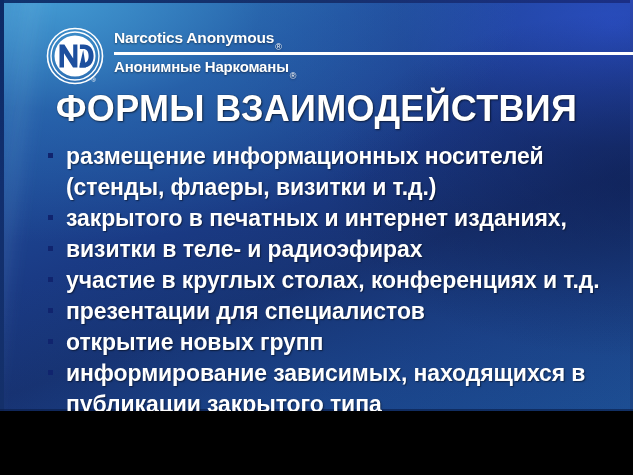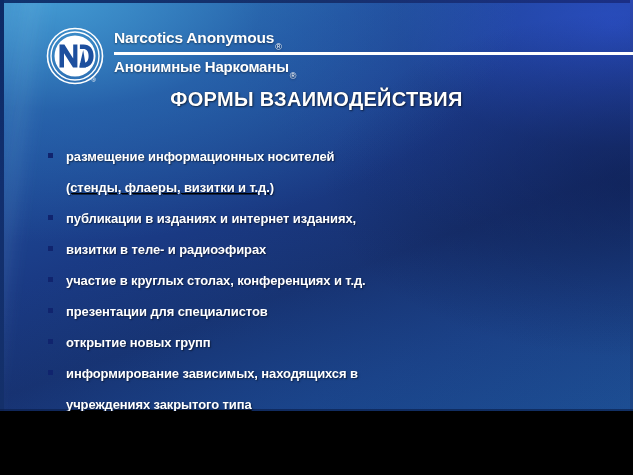--- a/index.html
+++ b/index.html
@@ -139,21 +139,21 @@
   }
 
   
   .title {
     position: absolute;
     left: 0;
     top: 88px;
     width: 633px;
     text-align: center;
     color: #ffffff;
-    font-size: 20px;
+    font-size: 36px;
     font-weight: bold;
     letter-spacing: 0.3px;
     text-shadow: 1px 1px 2px rgba(0,0,0,0.55), 0 0 1px rgba(0,0,0,0.6);
   }
 
   
   .bullets {
     position: absolute;
     left: 46px;
     top: 141px;
@@ -169,33 +169,32 @@
     position: absolute;
     left: 2px;
     top: 12px;
     width: 5px;
     height: 5px;
     background: #10246e;
   }
   .bullet-text {
     display: block;
     color: #ffffff;
-    font-size: 13px;
+    font-size: 23px;
     font-weight: bold;
     line-height: 31px;
     letter-spacing: -0.1px;
     white-space: nowrap;
     text-shadow: 1px 1px 1.5px rgba(0,0,0,0.5);
   }
   .bullet-cont {
     position: relative;
     min-height: 31px;
     padding-left: 20px;
     box-sizing: border-box;
-    text-decoration: underline;
   }
   .bullet-cont .bullet-text { white-space: nowrap; }
 </style>
 </head>
 <body>
 
 <div id="slide">
 
   <div class="streak"></div>
   <div class="streak2"></div>
@@ -235,21 +234,21 @@
     <div class="bullet-row">
       <span class="bullet-mark"></span>
       <span class="bullet-text">размещение информационных носителей</span>
     </div>
     <div class="bullet-cont">
       <span class="bullet-text">(стенды, флаеры, визитки и т.д.)</span>
     </div>
 
     <div class="bullet-row">
       <span class="bullet-mark"></span>
-      <span class="bullet-text">публикации в изданиях и интернет изданиях,</span>
+      <span class="bullet-text">закрытого в печатных и интернет изданиях,</span>
     </div>
 
     <div class="bullet-row">
       <span class="bullet-mark"></span>
       <span class="bullet-text">визитки в теле- и радиоэфирах</span>
     </div>
 
     <div class="bullet-row">
       <span class="bullet-mark"></span>
       <span class="bullet-text">участие в круглых столах, конференциях и т.д.</span>
@@ -263,18 +262,18 @@
     <div class="bullet-row">
       <span class="bullet-mark"></span>
       <span class="bullet-text">открытие новых групп</span>
     </div>
 
     <div class="bullet-row">
       <span class="bullet-mark"></span>
       <span class="bullet-text">информирование зависимых, находящихся в</span>
     </div>
     <div class="bullet-cont">
-      <span class="bullet-text">учреждениях закрытого типа</span>
+      <span class="bullet-text">публикации закрытого типа</span>
     </div>
 
   </div>
 
 </div>
 
 </body></html>

